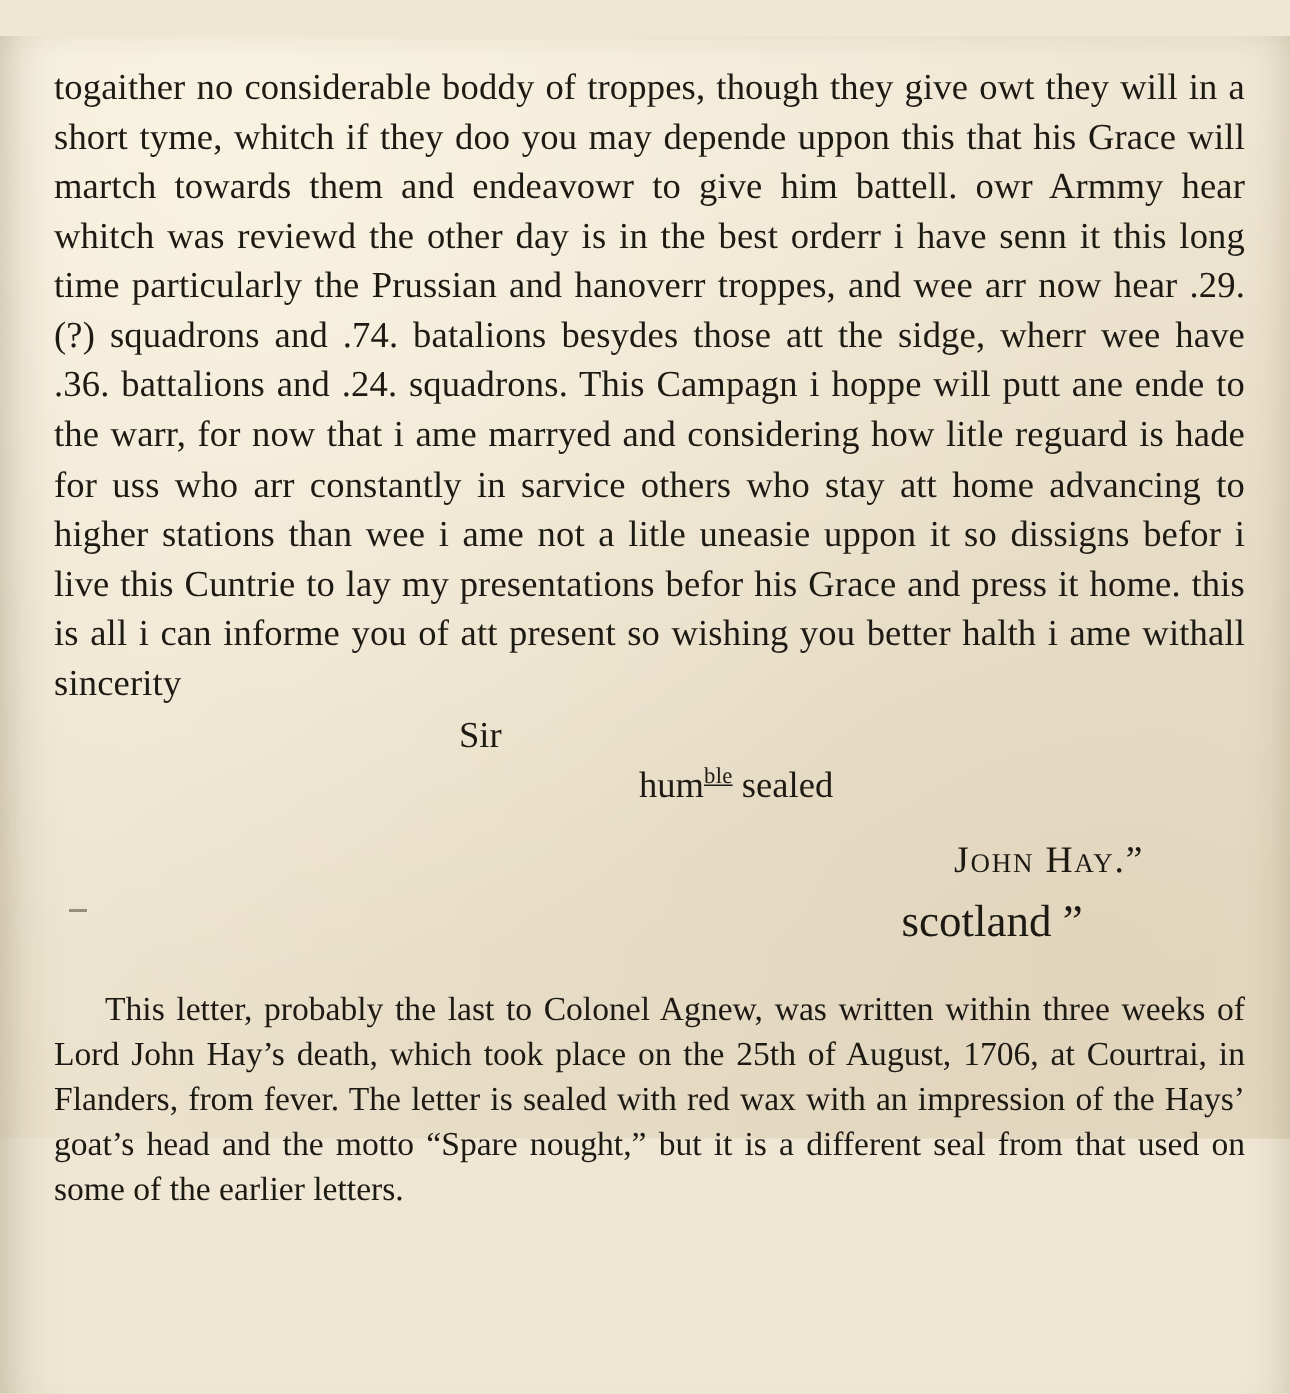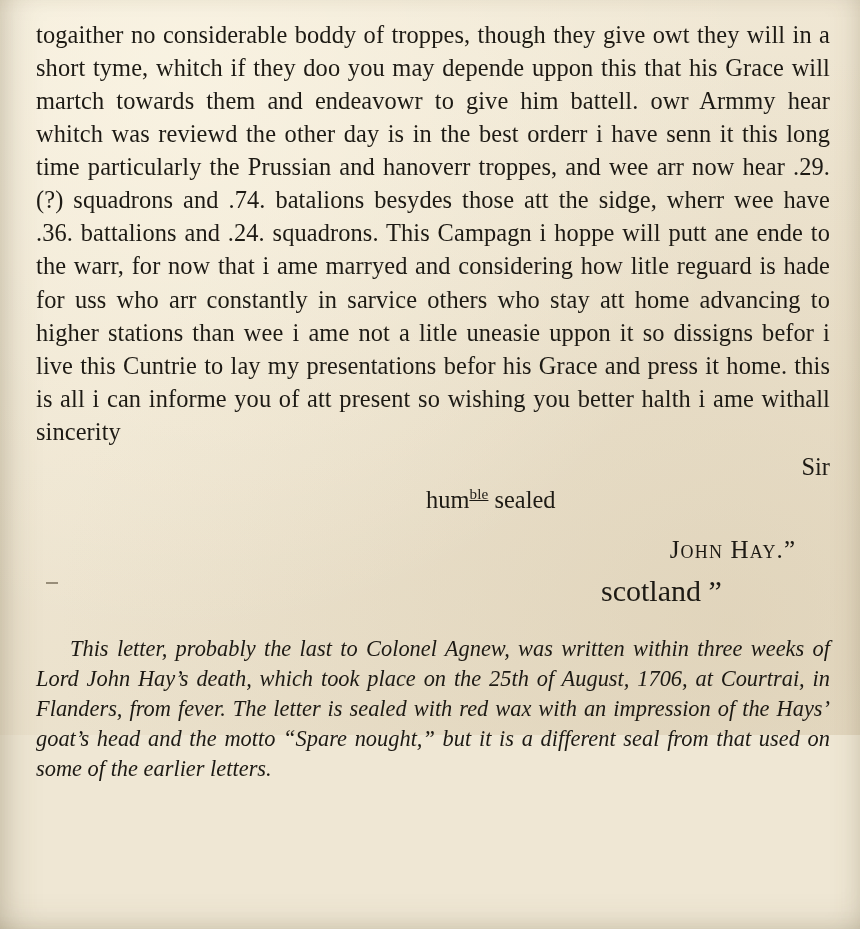--- a/index.html
+++ b/index.html
@@ -18,52 +18,51 @@
   .page {
     position: relative;
     width: 860px;
     height: 735px;
     box-sizing: border-box;
     padding: 18px 30px 10px 36px;
     background:
       radial-gradient(ellipse at 20% 10%, rgba(255,250,235,0.55), rgba(255,250,235,0) 60%),
       radial-gradient(ellipse at 85% 85%, rgba(214,199,170,0.45), rgba(214,199,170,0) 65%),
       linear-gradient(160deg, #f2ead8 0%, #eee5d1 45%, #e8dec8 100%);
+    margin-top: 24px;
   }
   .letter-body {
     font-size: 24.4px;
     line-height: 1.355;
     text-align: justify;
     text-align-last: left;
     letter-spacing: 0.1px;
     word-spacing: 0.5px;
   }
   .letter-body p {
     margin: 0;
   }
   .sig-block {
     margin-top: 2px;
     font-size: 24.4px;
     line-height: 1.38;
   }
   .sig-sir {
     padding-left: 270px;
-    text-align: right;
   }
   .sig-line1 {
     padding-left: 310px;
   }
   .sig-line2 {
     padding-left: 390px;
   }
   .sig-name {
     padding-left: 600px;
     margin-top: 16px;
     letter-spacing: 1px;
-    text-align: center;
   }
   .smallcaps-name {
     font-variant: small-caps;
     font-size: 25px;
     letter-spacing: 1.2px;
   }
   sup.ble {
     font-size: 0.62em;
     vertical-align: super;
     letter-spacing: 0.2px;
@@ -84,21 +83,20 @@
     margin-top: 6px;
     padding-left: 565px;
     font-size: 30px;
   }
   .note {
     margin-top: 26px;
     font-size: 22.4px;
     line-height: 1.345;
     text-align: justify;
     text-align-last: left;
-    font-style: italic;
   }
   .note .indent {
     display: inline-block;
     width: 34px;
   }
   .mark-dash {
     position: absolute;
     left: 46px;
     top: 582px;
     width: 12px;

